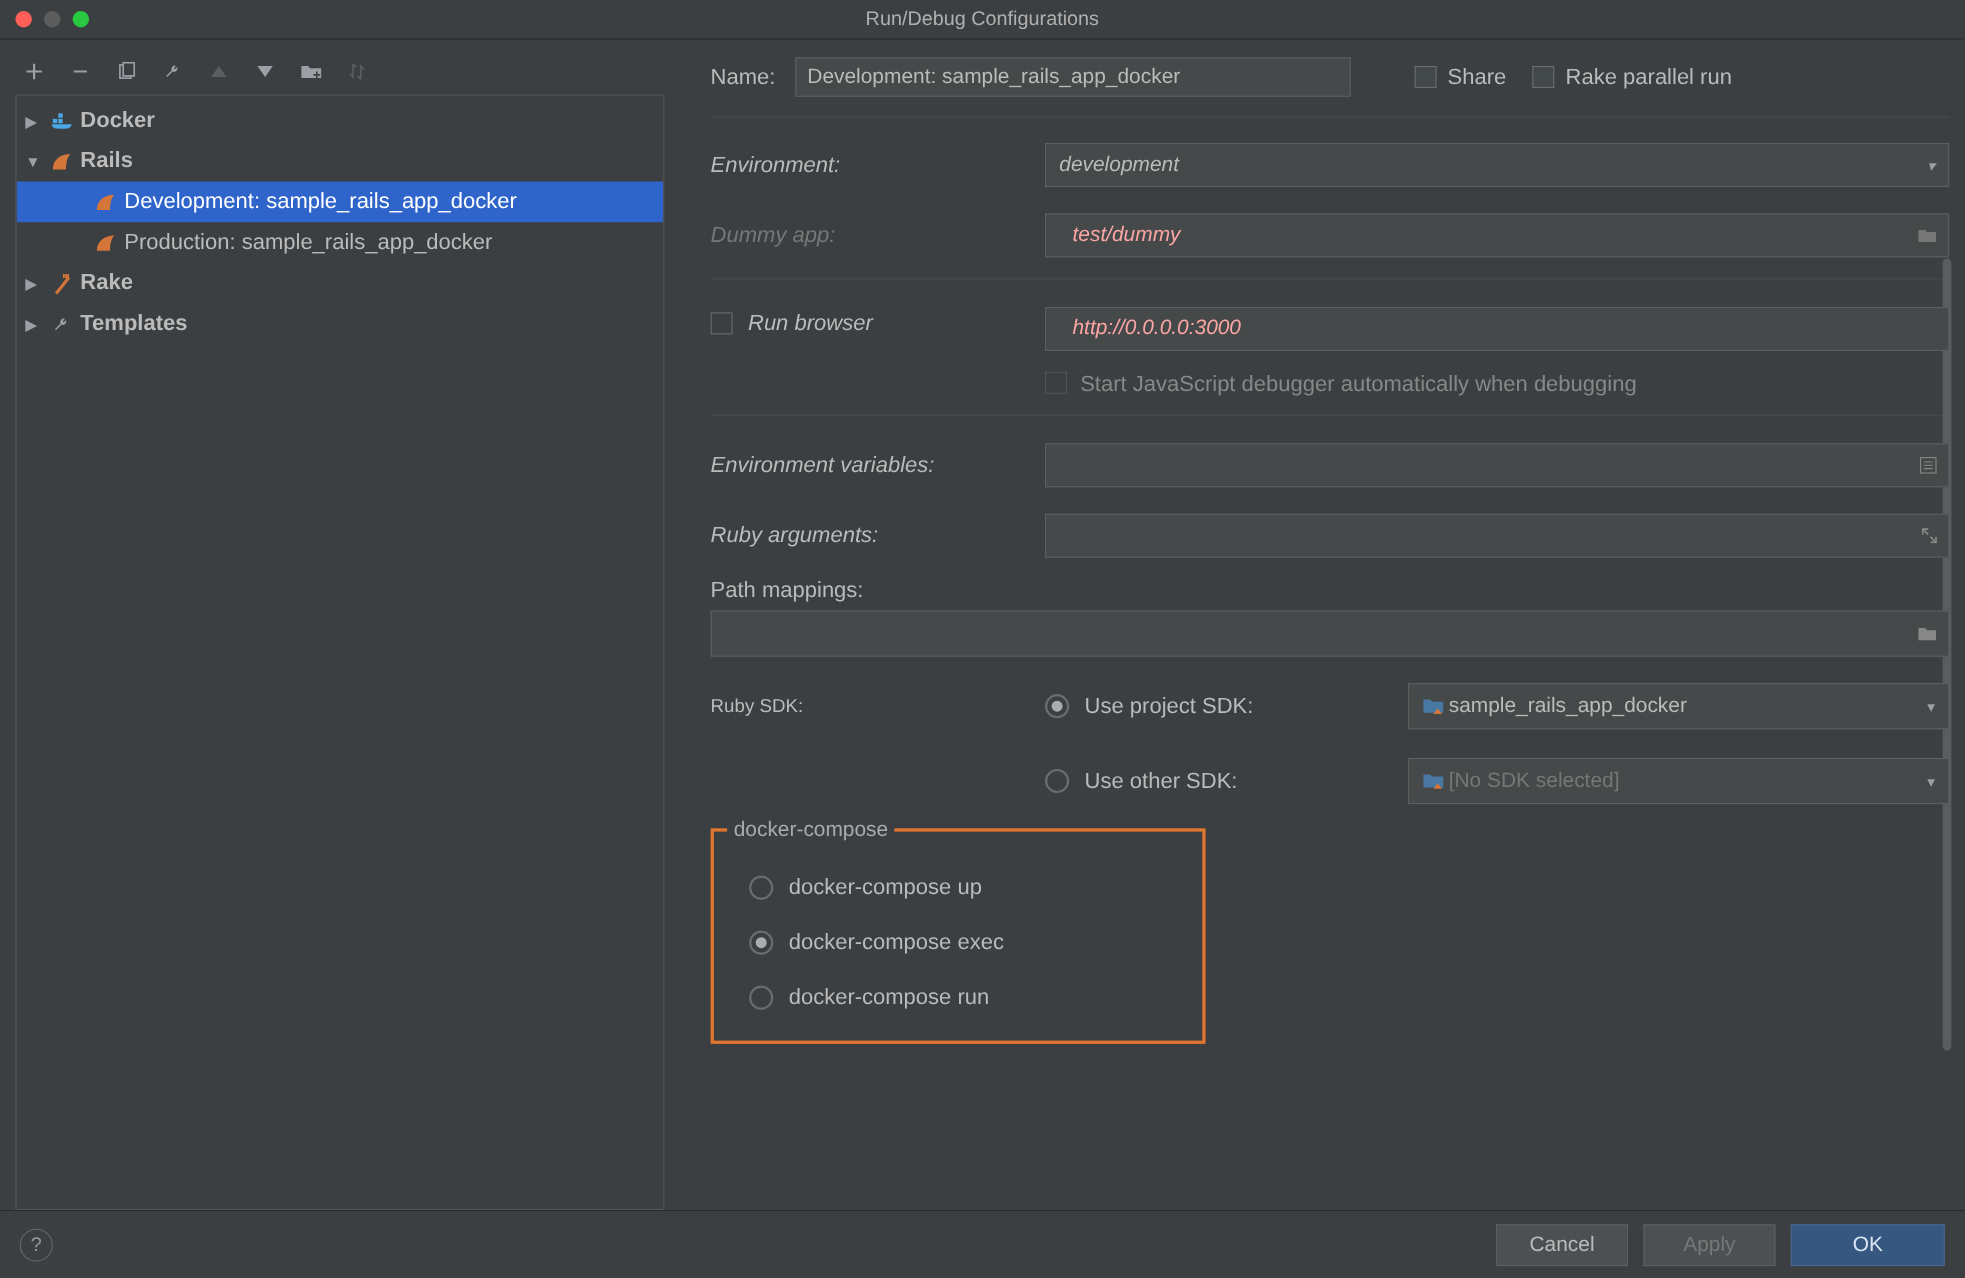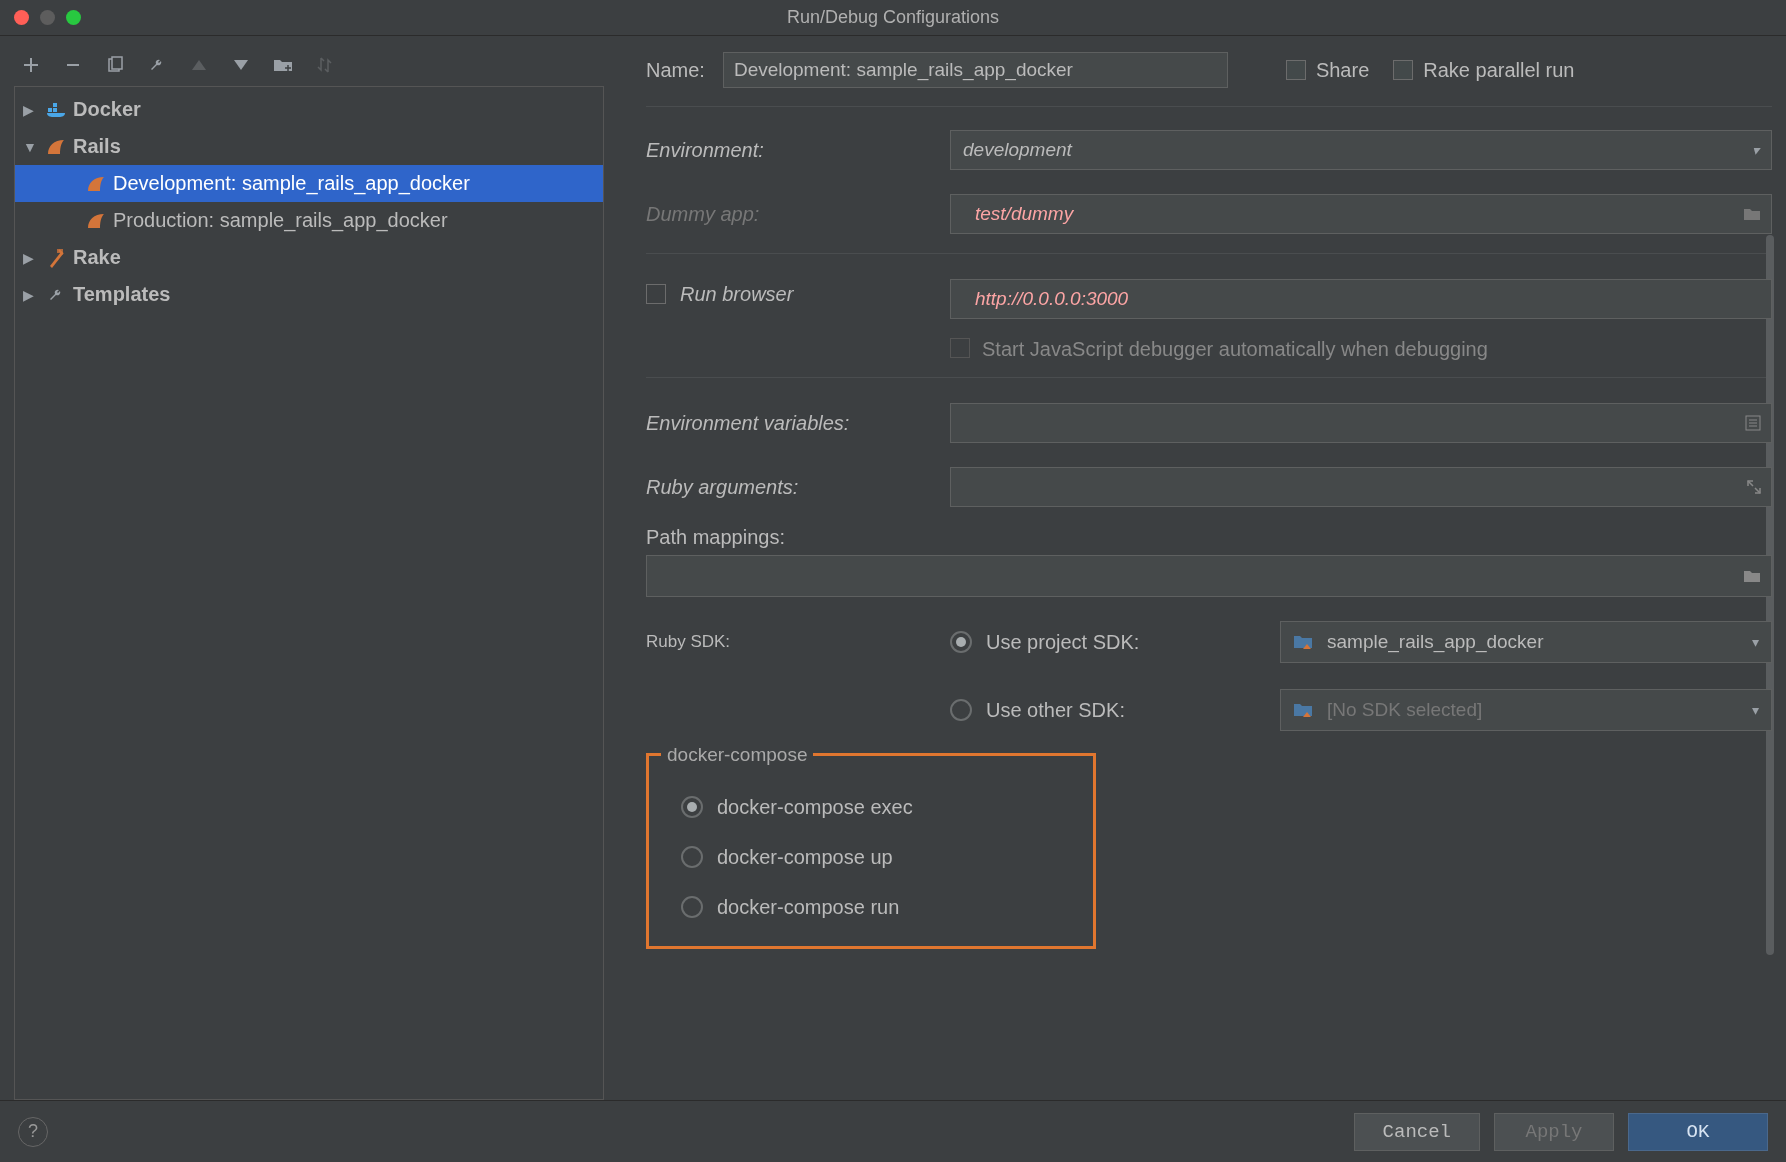--- a/index.html
+++ b/index.html
@@ -137,21 +137,21 @@
   .radio { width:22px; height:22px; border:2px solid #6a6d6e; border-radius:50%; display:flex; align-items:center; justify-content:center;}
   .radio.on::after { content:""; width:10px; height:10px; border-radius:50%; background:#a8adaf; }
   .sdk-grid {
     display:grid;
     grid-template-columns: 304px 330px 1fr;
     row-gap: 26px;
     align-items:center;
   }
   .sdk-select {
     height:42px; background:#45494a; border:1px solid #5e6060;
-    display:flex; align-items:center; gap:14px; padding:0 12px; font-size:19px;
+    display:flex; align-items:center; gap:4px; padding:0 12px; font-size:19px;
     position:relative;
   }
   .sdk-select .dir-ico svg { display:block; }
   .sdk-select .arrow-d { position:absolute; right:12px; color:#9aa0a6; font-size:14px;}
   .sdk-select.dis { color:#777; }
   .highlight-box {
     border:3px solid #e0762f;
     padding: 4px 12px 14px 12px;
     width: 450px;
     margin-top: 22px;
@@ -161,21 +161,21 @@
   .footer {
     height: 62px;
     border-top: 1px solid #2b2b2b;
     display:flex; align-items:center; padding: 0 18px;
   }
   .help-btn { width:30px; height:30px; border:1px solid #666; border-radius:50%; display:flex; align-items:center; justify-content:center; color:#999; font-size:18px;}
   .footer .spacer { flex:1; }
   .btn {
     height:38px; padding: 0 28px; border:1px solid #5e6060;
     background:#4c5052; color:#bbb; font-size:19px; margin-left:14px;
-    display:flex; align-items:center; justify-content:center; min-width:120px;font-family:Liberation Mono, monospace;
+    display:flex; align-items:center; justify-content:center; min-width:120px;
   }
   .btn.dis { color:#777; }
   .btn.primary { background:#365880; border-color:#4a688c; color:#d8e4f2; min-width:140px;}
   svg { display:block; }
 </style>
 </head>
 <body>
 
 <div class="titlebar">
   <div class="traffic-lights">
@@ -419,26 +419,26 @@
               </svg>
             </span>
           <span>[No SDK selected]</span>
           <span class="arrow-d">▾</span>
         </div>
       </div>
 
       <div class="highlight-box">
         <span class="fieldset-title">docker-compose</span>
         <div class="radio-row">
+          <span class="radio"></span>
+          <span>docker-compose up</span>
+        </div>
+        <div class="radio-row">
           <span class="radio on"></span>
           <span>docker-compose exec</span>
-        </div>
-        <div class="radio-row">
-          <span class="radio"></span>
-          <span>docker-compose up</span>
         </div>
         <div class="radio-row">
           <span class="radio"></span>
           <span>docker-compose run</span>
         </div>
       </div>
 
     </div>
   </div>
 </div>

